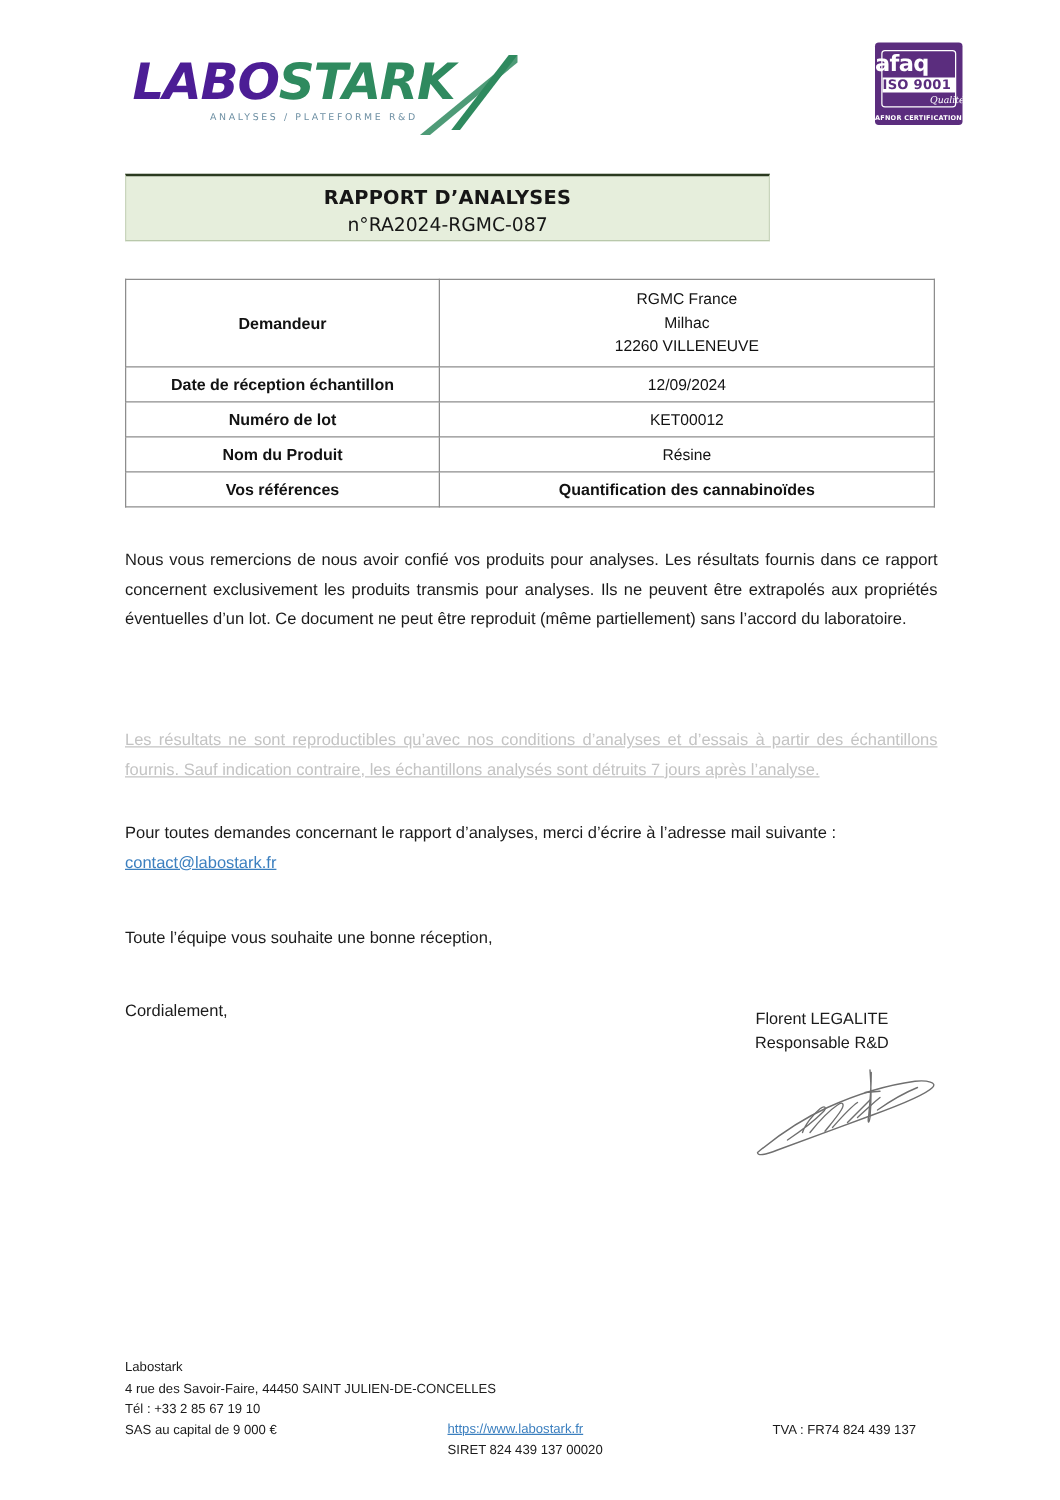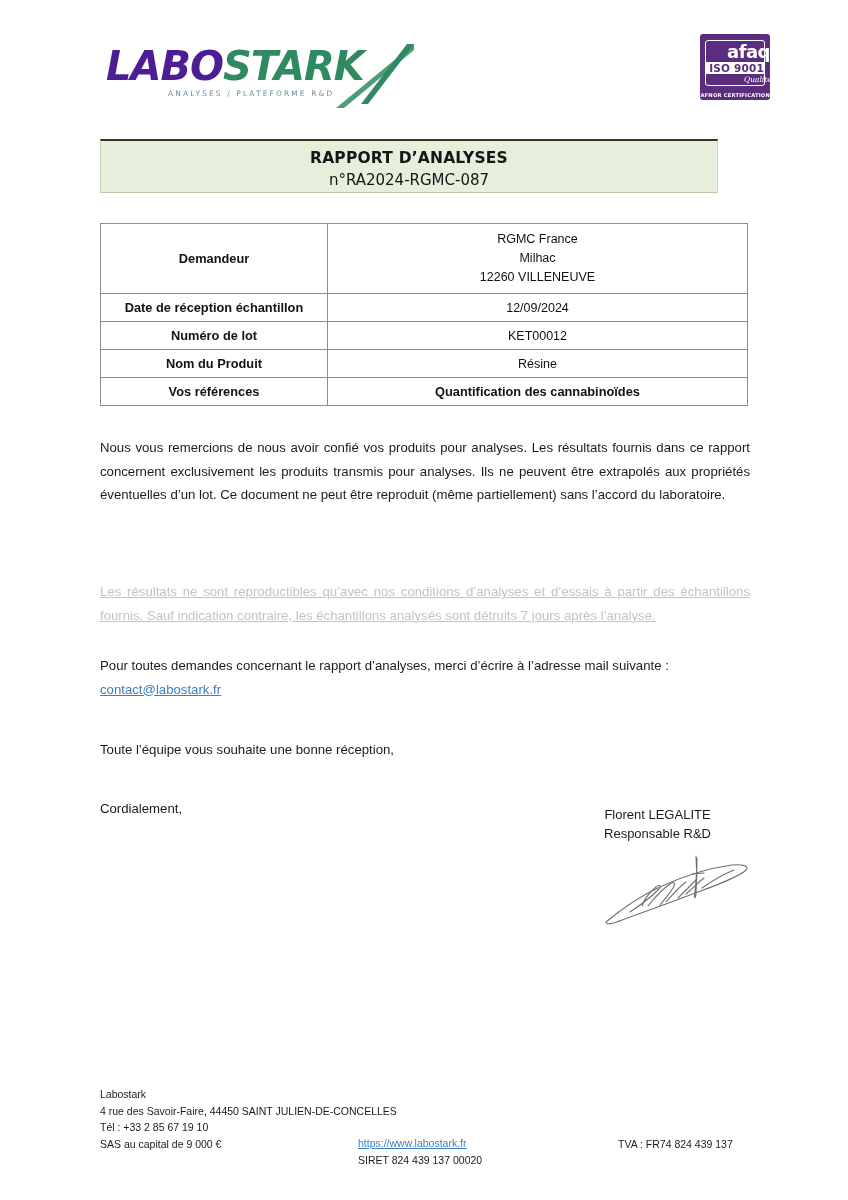--- a/index.html
+++ b/index.html
@@ -66,21 +66,21 @@
 
   .afaq {
     position: absolute;
     right: 0px;
     top: 0px;
     width: 70px;
     height: 66px;
     background: #5b2d7e;
     border-radius: 3px;
     overflow: hidden;
-    text-align: right;
+    text-align: left;
     margin-left: 28px;
   }
   .afaq-inner {
     position: absolute;
     left: 5px; right: 5px; top: 6px; bottom: 14px;
     border: 1.5px solid #ffffff;
     border-radius: 3px;
   }
   .afaq-word {
     position: absolute;
@@ -121,21 +121,21 @@
     font-size: 5.2px;
     letter-spacing: 0.2px;
     color: #ffffff;
   }
 
   
   .title-banner {
     position: absolute;
     left: 100px;
     top: 139px;
-    width: 618px;
+    width: 516px;
     height: 54px;
     background: #e6eedc;
     border-top: 2px solid #2b3a20;
     border-bottom: 1px solid #b9c8ab;
     border-left: 1px solid #c9d5bd;
     border-right: 1px solid #c9d5bd;
     box-sizing: border-box;
     text-align: center;
   }
   .title-main {
@@ -169,21 +169,21 @@
     padding: 0;
     vertical-align: middle;
     font-size: 12.5px;
     color: #121212;
   }
   .info-table td.lbl {
     width: 218px;
     text-align: center;
     font-weight: bold;
     font-size: 12.8px;
-    padding: 6px 4px;
+    padding: 6px 16px;
   }
   .info-table td.val {
     text-align: center;
     padding: 6px 4px;
     font-size: 12.5px;
   }
   .info-table td.val.bold { font-weight: bold; font-size: 12.8px; }
   .val-line { line-height: 19px; }
 
   

